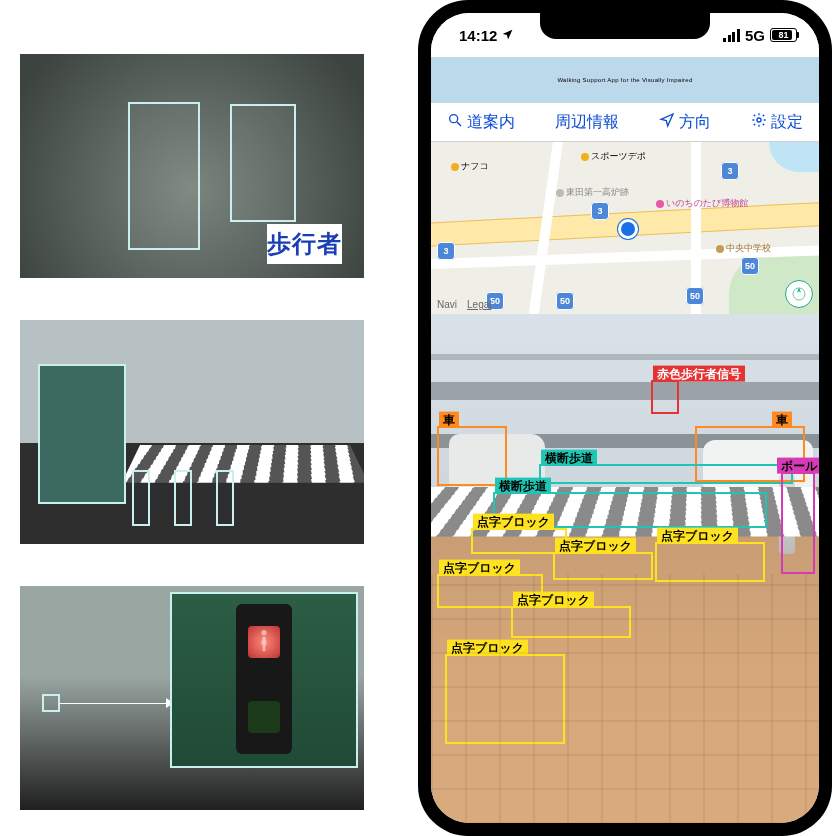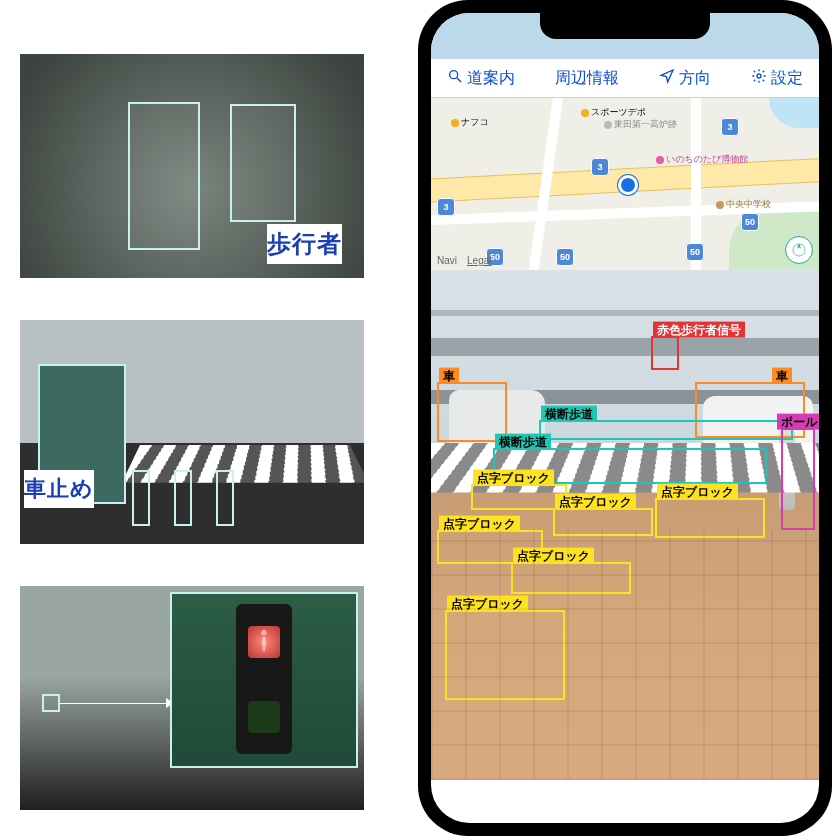--- a/index.html
+++ b/index.html
@@ -184,21 +184,20 @@
 <div class="thumb" style="left:20px;top:320px;width:344px;height:224px;">
   <div class="bg" style="background:linear-gradient(#b7c0c3 0%,#b7c0c3 55%,#2e2e2e 55%);"></div>
 
   <div style="position:absolute;left:120px;top:125px;width:210px;height:50px;
     background:repeating-linear-gradient(100deg,#fff 0 12px,#555 12px 24px);
     transform:perspective(260px) rotateX(50deg);transform-origin:top;"></div>
   <div class="detect-box" style="left:18px;top:44px;width:88px;height:140px;background:#3d6a60;"></div>
   <div class="detect-box" style="left:112px;top:150px;width:18px;height:56px;"></div>
   <div class="detect-box" style="left:154px;top:150px;width:18px;height:56px;"></div>
   <div class="detect-box" style="left:196px;top:150px;width:18px;height:56px;"></div>
-  <div class="label" style="left:4px;top:150px;font-size:22px;">車止め</div>
 </div>
 
 <div class="thumb" style="left:20px;top:586px;width:344px;height:224px;">
   <div class="bg" style="background:linear-gradient(#9aa6a2 0%,#9aa6a2 40%,#1f1f1f 100%);"></div>
   <div class="detect-box" style="left:22px;top:108px;width:18px;height:18px;"></div>
   <div style="position:absolute;left:40px;top:117px;width:110px;height:0;border-top:1px solid #fff;"></div>
   <div style="position:absolute;left:146px;top:112px;width:0;height:0;border-left:8px solid #fff;border-top:5px solid transparent;border-bottom:5px solid transparent;"></div>
   <div class="zoom-box signal-zoom" style="left:150px;top:6px;width:188px;height:176px;background:linear-gradient(#2c5d45,#1f4a37);">
     <div style="width:56px;height:150px;background:#181818;border-radius:6px;margin-top:10px;display:flex;flex-direction:column;align-items:center;justify-content:space-around;">
       <div class="signal-light" style="background:radial-gradient(circle,#ff8a7a,#b33);">
@@ -208,20 +207,43 @@
       </div>
       <div class="signal-light" style="background:#1a3a1a;"></div>
     </div>
   </div>
 </div>
 
 <div class="phone">
   <div class="screen">
     <div class="notch"></div>
 
+    <div class="status-bar">
+      <div class="status-left">
+        <span>14:12</span>
+        <span class="arrow-icon">
+          <svg width="13" height="13" viewBox="0 0 24 24">
+              <path fill="#000" d="M3 11l18-8-8 18-2-8-8-2z"></path>
+            </svg>
+        </span>
+      </div>
+      <div class="status-right">
+        <div class="sig-bars">
+            <span></span>
+            <span></span>
+            <span></span>
+            <span></span>
+          </div>
+        <span>5G</span>
+        <div class="batt">
+          <div class="batt-fill"></div>
+          <span class="batt-num">81</span>
+        </div>
+      </div>
+    </div>
 
     <div class="app-header">
       <div style="text-align:center;">
         <div class="app-sub">Walking Support App for the Visually Impaired</div>
       </div>
     </div>
 
     <div class="nav">
       <div class="nav-item">
         <span>
@@ -271,21 +293,21 @@
       <div class="shield" style="left:290px;top:20px;">3</div>
 
       <div class="poi" style="left:20px;top:18px;">
         <span class="poi-dot" style="background:#f2b01e;"></span>
         <span>ナフコ</span>
       </div>
       <div class="poi" style="left:150px;top:8px;">
         <span class="poi-dot" style="background:#f2b01e;"></span>
         <span>スポーツデポ</span>
       </div>
-      <div class="poi" style="left:125px;top:20px;color:#888;padding-left:48px;">
+      <div class="poi" style="left:125px;top:44px;color:#888;">
         <span class="poi-dot" style="background:#bbb;"></span>
         <span>東田第一高炉跡</span>
       </div>
       <div class="poi" style="left:225px;top:55px;color:#c5418f;">
         <span class="poi-dot" style="background:#e75aa6;"></span>
         <span>いのちのたび博物館</span>
       </div>
       <div class="poi" style="left:285px;top:100px;color:#a07030;">
         <span class="poi-dot" style="background:#c79a55;"></span>
         <span>中央中学校</span>

